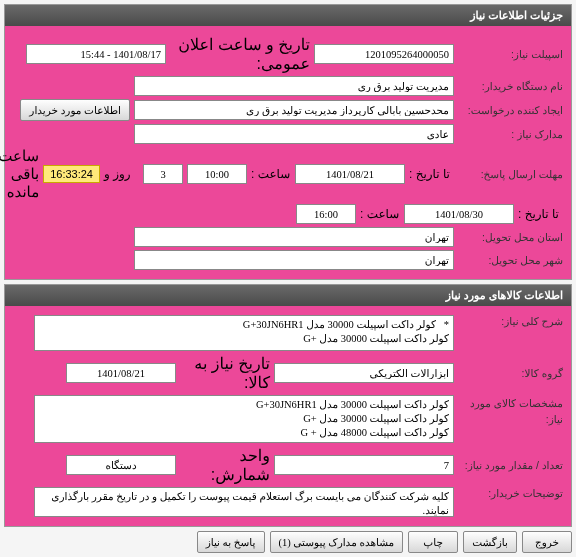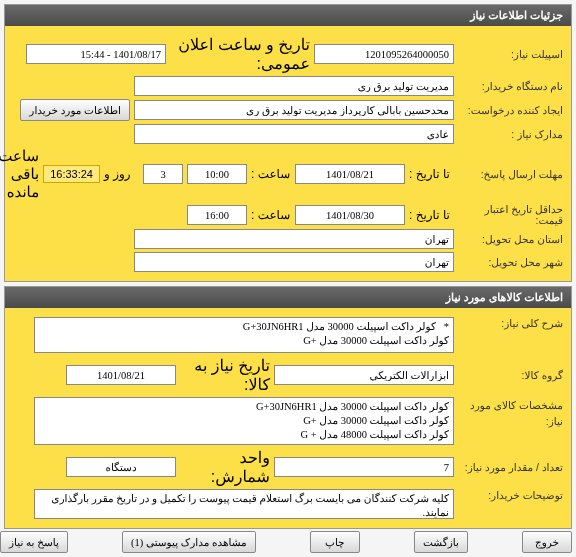--- a/index.html
+++ b/index.html
@@ -8,21 +8,21 @@
   font-size: 11px;
   background: #f5f5f5;
   direction: rtl;
   width: 576px;
   height: 557px;
   overflow: hidden;
 }
 .panel {
   border: 1px solid #999;
   margin: 4px;
-  background: #fde047;
+  background: #ec4899;
 }
 .panel-header {
   background: linear-gradient(#6a6a6a, #4a4a4a);
   color: #fff;
   padding: 4px 8px;
   font-size: 11px;
   font-weight: bold;
 }
 .panel-body { padding: 6px 8px; }
 .row {
@@ -76,22 +76,22 @@
   padding: 2px 6px;
   direction: ltr;
   text-align: center;
 }
 .footer {
   position: fixed;
   bottom: 4px;
   left: 0;
   right: 4px;
   display: flex;
-  gap: 20px;
-  justify-content: space-between;
+  gap: 5px;
+  justify-content: flex-end;
   flex-direction: row-reverse;
 }
 .footer .btn { min-width: 50px; }
 </style>
 </head>
 <body>
 
 <div class="panel">
   <div class="panel-header">جزئیات اطلاعات نیاز</div>
   <div class="panel-body">
@@ -125,22 +125,20 @@
       <input type="text" class="w-date" readonly="" value="1401/08/21" style="">
       <span class="label-tiny" style="width:40px">ساعت :</span>
       <input type="text" class="w-time" readonly="" value="10:00" style="">
       <input type="text" class="w-num" readonly="" value="3" style="">
       <span class="label-tiny">روز و</span>
       <span class="highlight w-time" style="width:70px">16:33:24</span>
       <span style="font-size:15px">ساعت باقی مانده</span>
     </div>
 
     <div class="row">
-      <span class="label" style="white-space:pre-line;line-height:11px">حداقل تاریخ اعتبار
-قیمت:</span>
       <span class="label-tiny" style="width:45px">تا تاریخ :</span>
       <input type="text" class="w-date" readonly="" value="1401/08/30" style="">
       <span class="label-tiny" style="width:40px">ساعت :</span>
       <input type="text" class="w-time" readonly="" value="16:00" style="">
     </div>
 
     <div class="row">
       <span class="label">استان محل تحویل:</span>
       <input type="text" class="w-long" readonly="" value="تهران" style="">
     </div>

